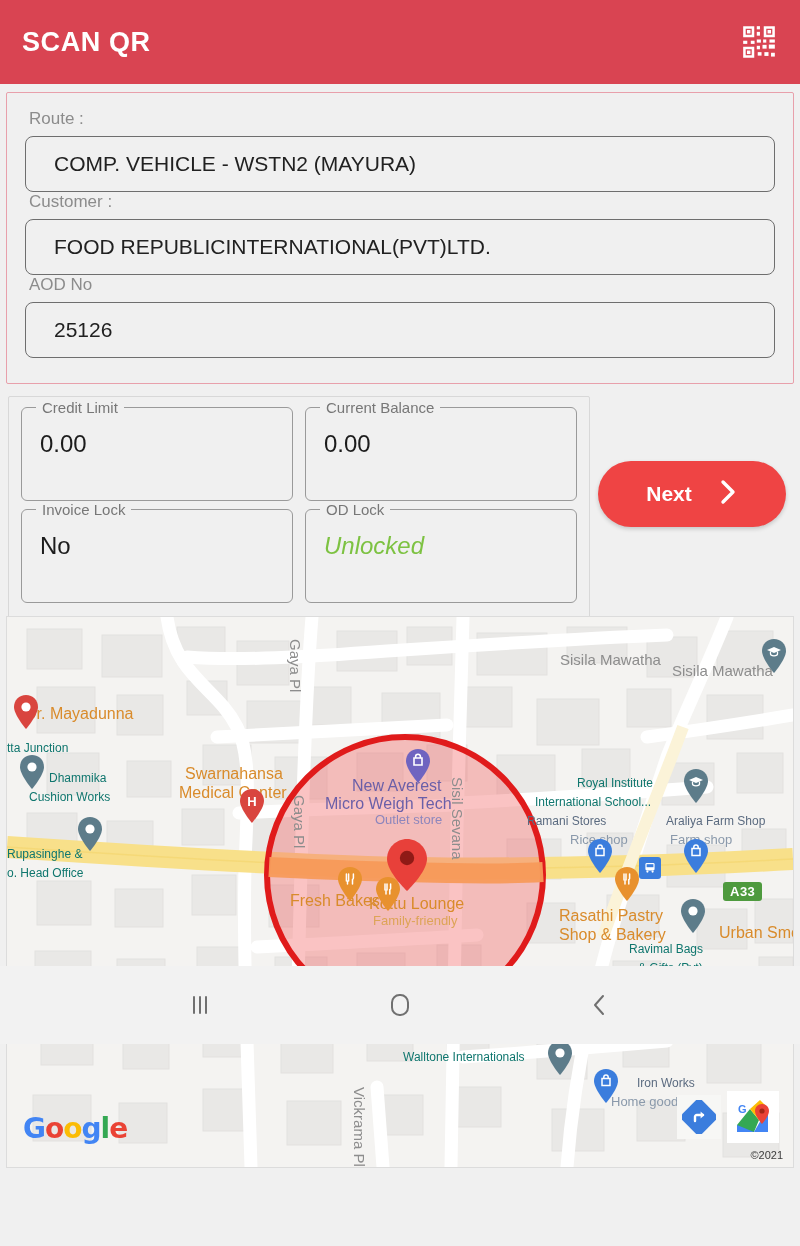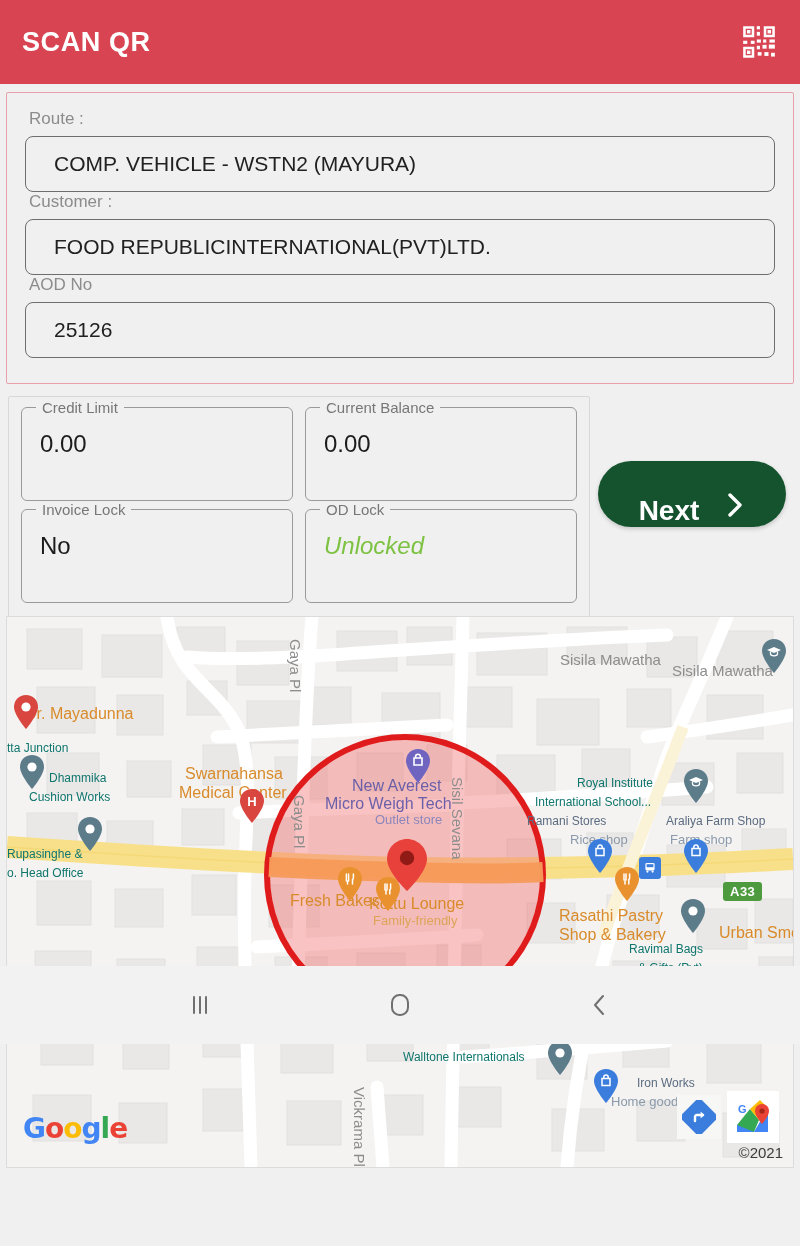--- a/index.html
+++ b/index.html
@@ -51,23 +51,23 @@
   .outlined > .ol-label {
     position: absolute; top: -9px; left: 14px; padding: 0 6px;
     background: #f0f0f0; font-size: 15px; color: #777777; line-height: 18px;
   }
   .ol-value { font-size: 24px; color: #1c1c1c; margin-top: 8px; }
   .ol-value.green { color: #7dc242; font-style: italic; }
 
   
   .next-btn {
     position: absolute; left: 598px; top: 461px; width: 188px; height: 66px;
-    background: #14532d; border-radius: 33px; border: none;
-    display: flex; align-items: flex-end; justify-content: center; gap: 26px;
-    color: #ffffff; font-size: 28px; font-weight: bold; cursor: pointer;
+    background: #ef4444; border-radius: 33px; border: none;
+    display: flex; align-items: center; justify-content: center; gap: 26px;
+    color: #ffffff; font-size: 21px; font-weight: bold; cursor: pointer;
     box-shadow: 0 2px 4px rgba(0,0,0,.18);
   }
 
   
   .map-wrap {
     position: absolute; left: 6px; top: 616px; width: 788px; height: 552px;
     border: 1px solid #dcdcdc; overflow: hidden; background: #f3f2f0;
   }
   .map-svg { position: absolute; inset: 0; width: 100%; height: 100%; }
   .map-lbl {
@@ -91,21 +91,21 @@
     font-weight: bold; padding: 2px 7px; border-radius: 3px; letter-spacing: .5px;
   }
   .bus-icon {
     position: absolute; width: 22px; height: 22px; background: #3b7ddd;
     border-radius: 3px; display: flex; align-items: center; justify-content: center;
   }
   .google-logo { position: absolute; left: 16px; bottom: 22px; font-size: 28px;
     font-weight: bold; letter-spacing: -1px; font-family: "DejaVu Sans", sans-serif; }
   .g-b { color: #4285f4; } .g-r { color: #ea4335; } .g-y { color: #fbbc05; }
   .g-g { color: #34a853; }
-  .copyright { position: absolute; right: 10px; bottom: 6px; font-size: 15px; color: #3c3c3c; margin-left: 14px; }
+  .copyright { position: absolute; right: 10px; bottom: 6px; font-size: 11px; color: #3c3c3c; margin-left: 14px; }
   .dir-btn {
     position: absolute; right: 72px; bottom: 28px; width: 44px; height: 44px;
     background: #f7f7f5; display: flex; align-items: center; justify-content: center;
   }
   .gmaps-btn {
     position: absolute; right: 14px; bottom: 24px; width: 52px; height: 52px;
     background: #ffffff; display: flex; align-items: center; justify-content: center;
   }
 
   

